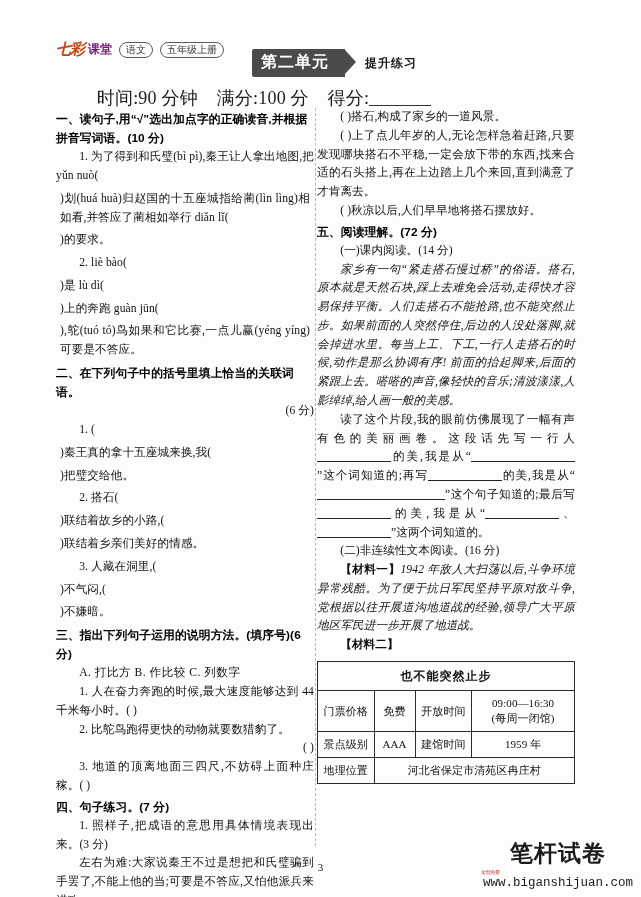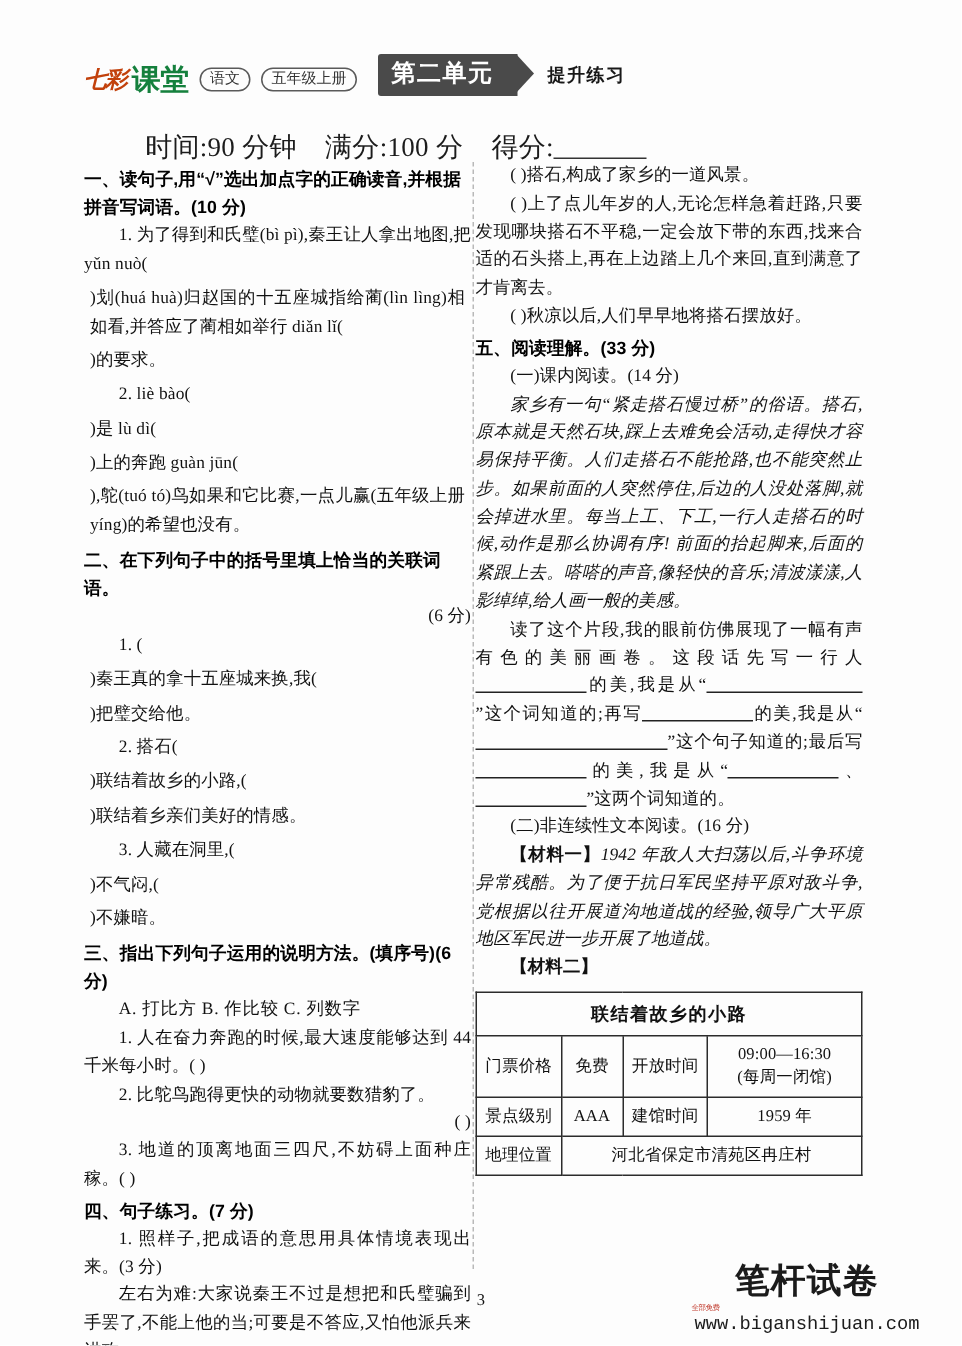--- a/index.html
+++ b/index.html
@@ -38,39 +38,39 @@
     font-family: "Liberation Sans", sans-serif;
     font-weight: bold;
     font-size: 15px;
     color: #c2410c;
     font-style: italic;
     letter-spacing: -1px;
   }
   .brand-name {
     font-family: "Liberation Sans", sans-serif;
     font-weight: bold;
-    font-size: 19px;
-    color: #15803d;
+    font-size: 12px;
+    color: #701a75;
   }
   .pill {
     display: inline-block;
     border: 1.3px solid #5a5a5a;
     border-radius: 9px;
     padding: 1px 6px 2px 6px;
     font-size: 10px;
     color: #333;
     font-family: "Liberation Sans", sans-serif;
     line-height: 1.1;
     margin-left: 3px;
   }
   
   .title-wrap {
     position: absolute;
     left: 196px;
-    top: 0px;
+    top: 13px;
     display: flex;
     align-items: center;
     justify-content: flex-end;
   }
   .title-tag {
     position: relative;
     background: #4a4a4a;
     color: #ffffff;
     font-family: "Liberation Sans", sans-serif;
     font-weight: bold;
@@ -196,21 +196,21 @@
     position: absolute;
     bottom: 24px;
     left: 0;
     width: 641px;
     text-align: center;
     font-size: 11px;
     color: #111;
   }
   .watermark {
     position: absolute;
-    right: 28px;
+    right: 8px;
     bottom: 8px;
     text-align: center;
     line-height: 1;
   }
   .wm-cn {
     font-family: "Liberation Sans", sans-serif;
     font-weight: bold;
     font-size: 23px;
     color: #1b1b1b;
     letter-spacing: 1px;
@@ -262,21 +262,21 @@
 
     <div class="col">
 
       <div class="sec-title">一、读句子,用“√”选出加点字的正确读音,并根据拼音写词语。(10 分)</div>
       <p class="q">1. 为了得到和氏璧(bì  pì),秦王让人拿出地图,把 yǔn nuò(</p>
       <p class="q0">)划(huá  huà)归赵国的十五座城指给蔺(lìn  lìng)相如看,并答应了蔺相如举行 diǎn lǐ(</p>
       <p class="q0">)的要求。</p>
       <p class="q">2. liè bào(</p>
       <p class="q0">)是 lù dì(</p>
       <p class="q0">)上的奔跑 guàn jūn(</p>
-      <p class="q0">),鸵(tuó  tó)鸟如果和它比赛,一点儿赢(五年级上册  yíng)的希望也没有。</p>
+      <p class="q0">),鸵(tuó  tó)鸟如果和它比赛,一点儿赢(yéng  yíng)可要是不答应。</p>
 
       <div class="sec-title">二、在下列句子中的括号里填上恰当的关联词语。</div>
       <p class="right">(6 分)</p>
       <p class="q">1. (</p>
       <p class="q0">)秦王真的拿十五座城来换,我(</p>
       <p class="q0">)把璧交给他。</p>
       <p class="q">2. 搭石(</p>
       <p class="q0">)联结着故乡的小路,(</p>
       <p class="q0">)联结着乡亲们美好的情感。</p>
       <p class="q">3. 人藏在洞里,(</p>
@@ -300,36 +300,36 @@
     </div>
 
     <div class="col-sep"></div>
 
     <div class="col">
 
       <p class="q">(      )搭石,构成了家乡的一道风景。</p>
       <p class="q">(      )上了点儿年岁的人,无论怎样急着赶路,只要发现哪块搭石不平稳,一定会放下带的东西,找来合适的石头搭上,再在上边踏上几个来回,直到满意了才肯离去。</p>
       <p class="q">(      )秋凉以后,人们早早地将搭石摆放好。</p>
 
-      <div class="sec-title">五、阅读理解。(33 分)</div>
+      <div class="sec-title">五、阅读理解。(72 分)</div>
       <p class="q">(一)课内阅读。(14 分)</p>
       <p class="q reading-body">家乡有一句“紧走搭石慢过桥”的俗语。搭石,原本就是天然石块,踩上去难免会活动,走得快才容易保持平衡。人们走搭石不能抢路,也不能突然止步。如果前面的人突然停住,后边的人没处落脚,就会掉进水里。每当上工、下工,一行人走搭石的时候,动作是那么协调有序! 前面的抬起脚来,后面的紧跟上去。嗒嗒的声音,像轻快的音乐;清波漾漾,人影绰绰,给人画一般的美感。</p>
 
       <p class="q">
         <span>读了这个片段,我的眼前仿佛展现了一幅有声有色的美丽画卷。这段话先写一行人</span><span class="ul-m"></span><span>的美,我是从“</span><span class="ul-l"></span><span>”这个词知道的;再写</span><span class="ul-m"></span><span>的美,我是从“</span><span class="ul-xl"></span><span>”这个句子知道的;最后写</span><span class="ul-m"></span><span>的美,我是从“</span><span class="ul-m"></span><span>、</span><span class="ul-m"></span><span>”这两个词知道的。</span>
       </p>
 
       <p class="q">(二)非连续性文本阅读。(16 分)</p>
       <p class="q reading-body"><span style="font-style:normal;font-weight:bold;">【材料一】</span><span>1942 年敌人大扫荡以后,斗争环境异常残酷。为了便于抗日军民坚持平原对敌斗争,党根据以往开展道沟地道战的经验,领导广大平原地区军民进一步开展了地道战。</span></p>
       <p class="q" style="font-weight:bold;">【材料二】</p>
 
       <table class="info">
         <tbody>
             <tr>
-          <td class="head" colspan="4">联结着故乡的小路</td>
+          <td class="head" colspan="4">也不能突然止步</td>
         </tr>
         <tr>
           <td style="width:22%">门票价格</td>
           <td class="italicish" style="width:16%">免费</td>
           <td style="width:22%">开放时间</td>
           <td class="italicish" style="width:40%">
             <div>09:00—16:30</div>
             <div>(每周一闭馆)</div>
           </td>
         </tr>

